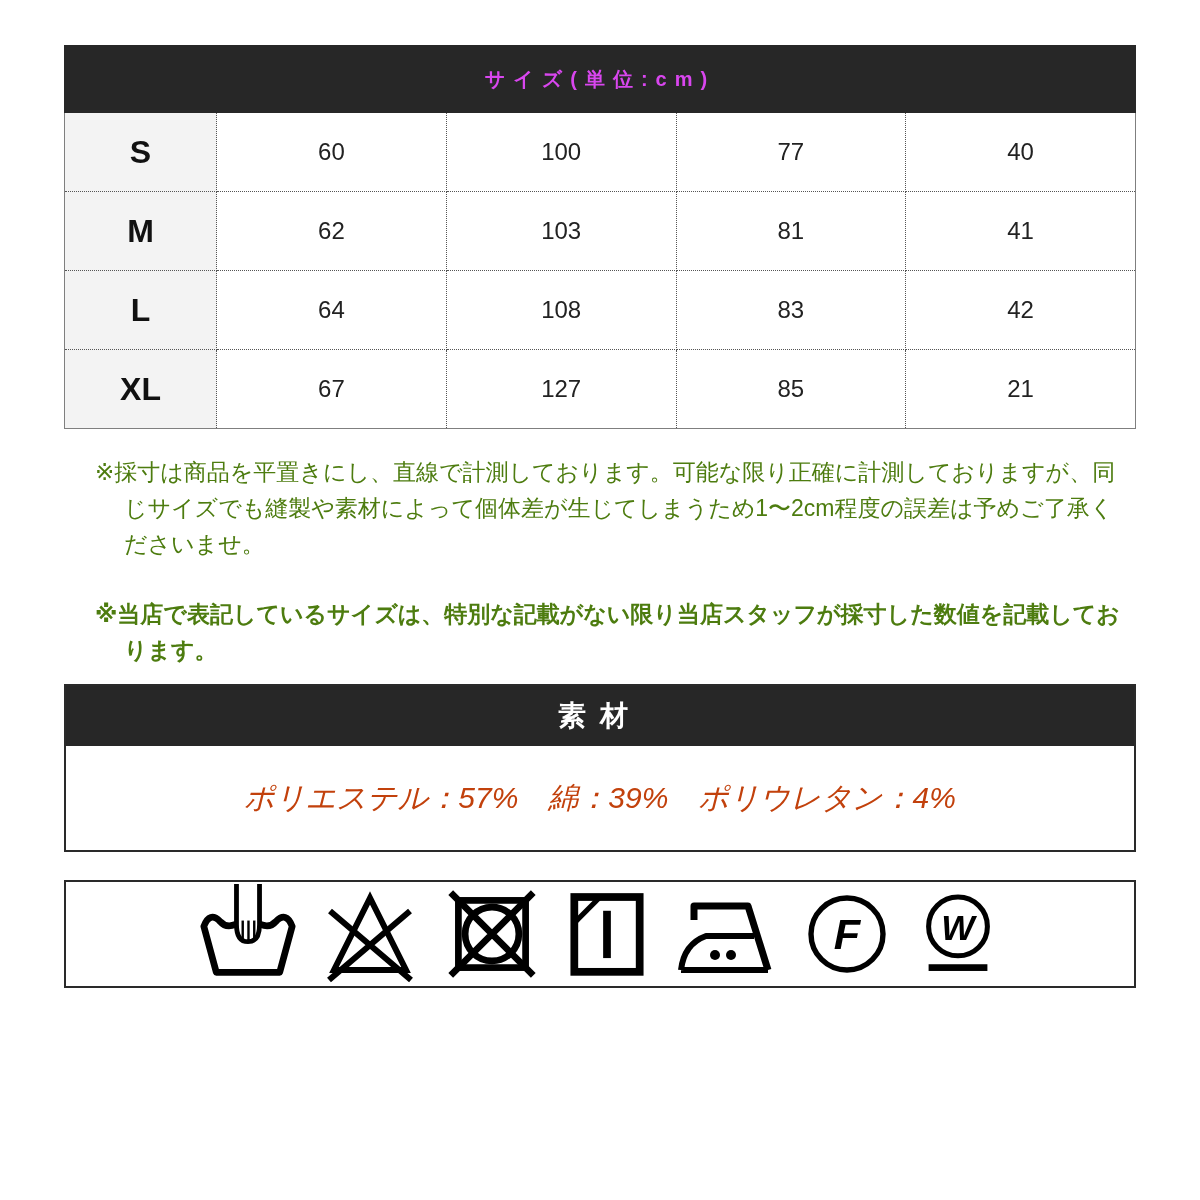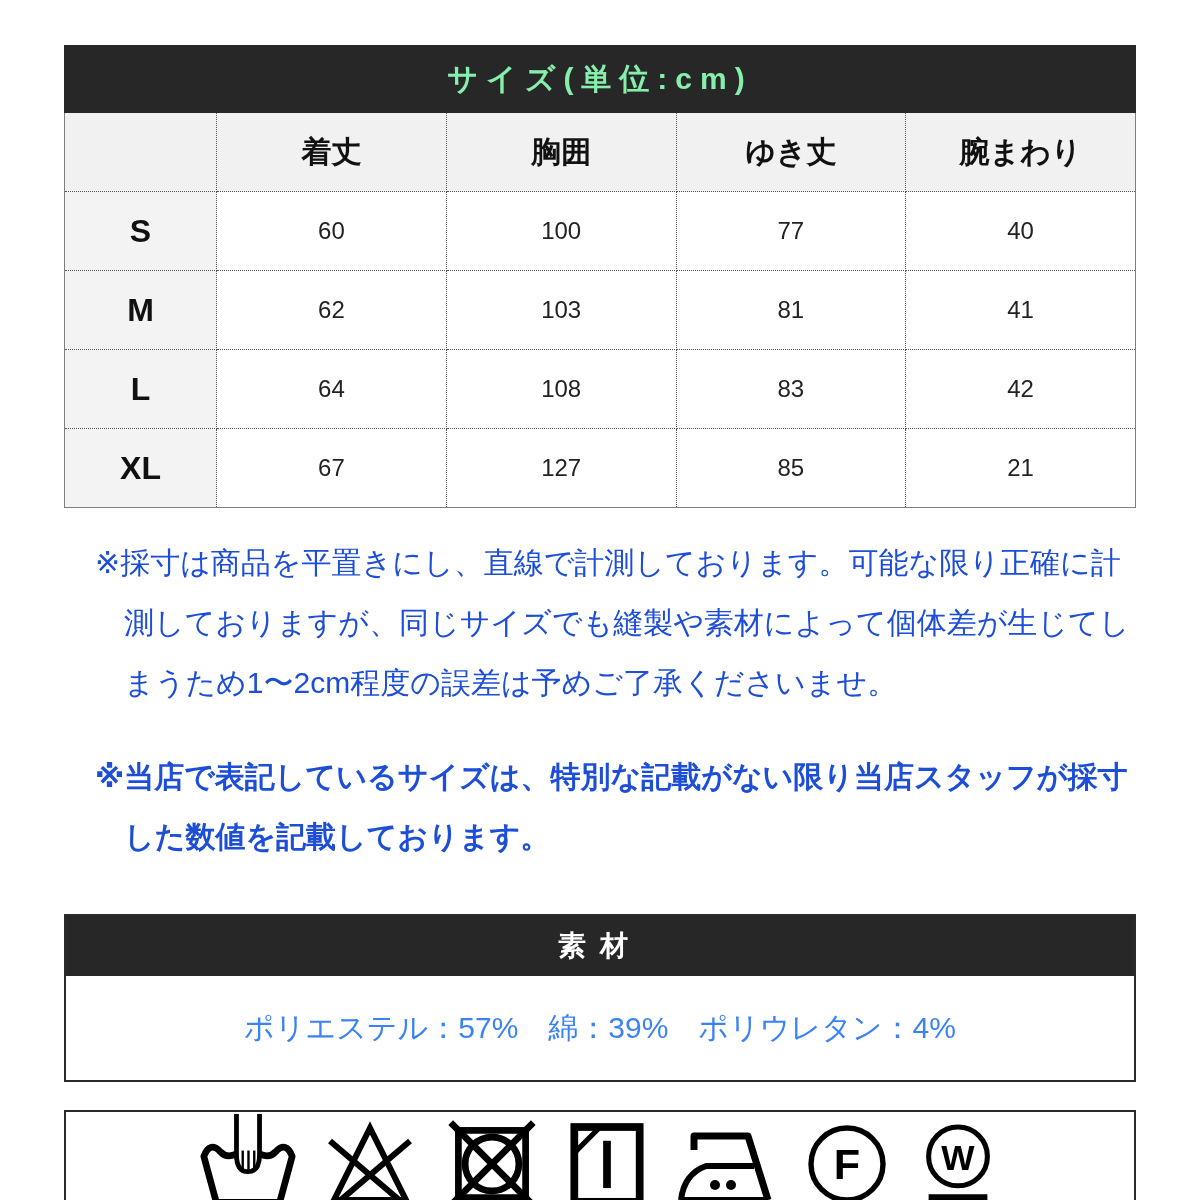--- a/index.html
+++ b/index.html
@@ -17,23 +17,23 @@
     border-collapse:collapse;
     border:1px solid #7f7f7f;
   }
   .size-table th,.size-table td{
     border:1px dotted #555;
     text-align:center;
     vertical-align:middle;
   }
   .title-bar-cell{
     background:#272727;
-    color:#86efac;
+    color:#d946ef;
     height:64px;
-    font-size:30px;
+    font-size:20px;
     font-weight:bold;
     letter-spacing:8px;
     border:1px solid #272727 !important;
   }
   .colhead th{
     background:#f1f1f1;
     height:76px;
     font-size:30px;
     font-weight:bold;
     color:#111;
@@ -50,50 +50,51 @@
     font-size:24px;
     font-weight:400;
     color:#222;
   }
 
   
   .note{
     margin:25px 0 0 31px;
     padding-left:29px;
     text-indent:-29px;
-    font-size:30px;
-    line-height:60px;
-    color:#1d4ed8;
+    font-size:23px;
+    line-height:36px;
+    color:#4d7c0f;
   }
   .note.second{margin-top:34px;font-weight:bold;}
 
   
   .box{
-    margin-top:47px;
+    margin-top:16px;
     border:2px solid #2a2a2a;
   }
   .box .bar{
     background:#272727;
     color:#fff;
     height:60px;
     display:flex;
     align-items:center;
     justify-content:center;
     font-size:28px;
     font-weight:bold;
     letter-spacing:14px;
   }
   .box .box-body{
     background:#fff;
     height:104px;
     display:flex;
     align-items:center;
     justify-content:center;
     font-size:30px;
-    color:#3b82f6;
+    color:#c2410c;
+    font-style:italic;
   }
   .box.care{margin-top:28px;}
   .icons-row{gap:24px;}
   .icons-row svg{display:block;}
 </style>
 </head>
 <body>
 
 <div class="page">
 
@@ -102,27 +103,20 @@
       <col style="width:14.2%">
       <col style="width:21.45%">
       <col style="width:21.45%">
       <col style="width:21.45%">
       <col style="width:21.45%">
     </colgroup>
     <tbody>
         <tr>
       <th colspan="5" class="title-bar-cell">サイズ(単位:cm)</th>
     </tr>
-    <tr class="colhead">
-      <th class="corner"></th>
-      <th>着丈</th>
-      <th>胸囲</th>
-      <th>ゆき丈</th>
-      <th>腕まわり</th>
-    </tr>
     <tr>
       <th class="rowlabel">S</th>
       <td class="val">60</td>
       <td class="val">100</td>
       <td class="val">77</td>
       <td class="val">40</td>
     </tr>
     <tr>
       <th class="rowlabel">M</th>
       <td class="val">62</td>

